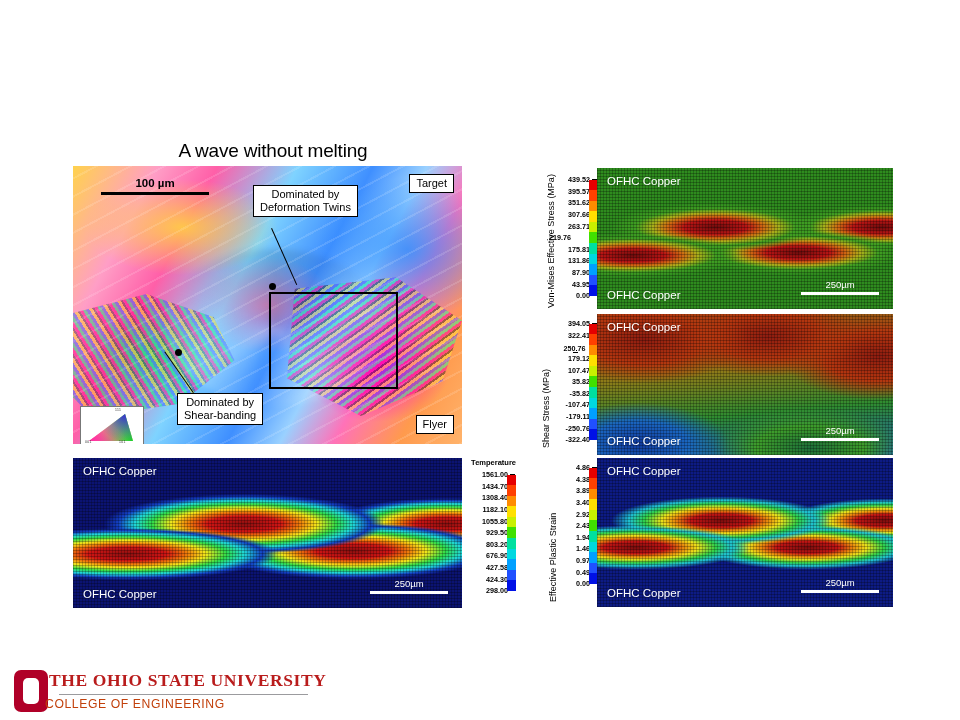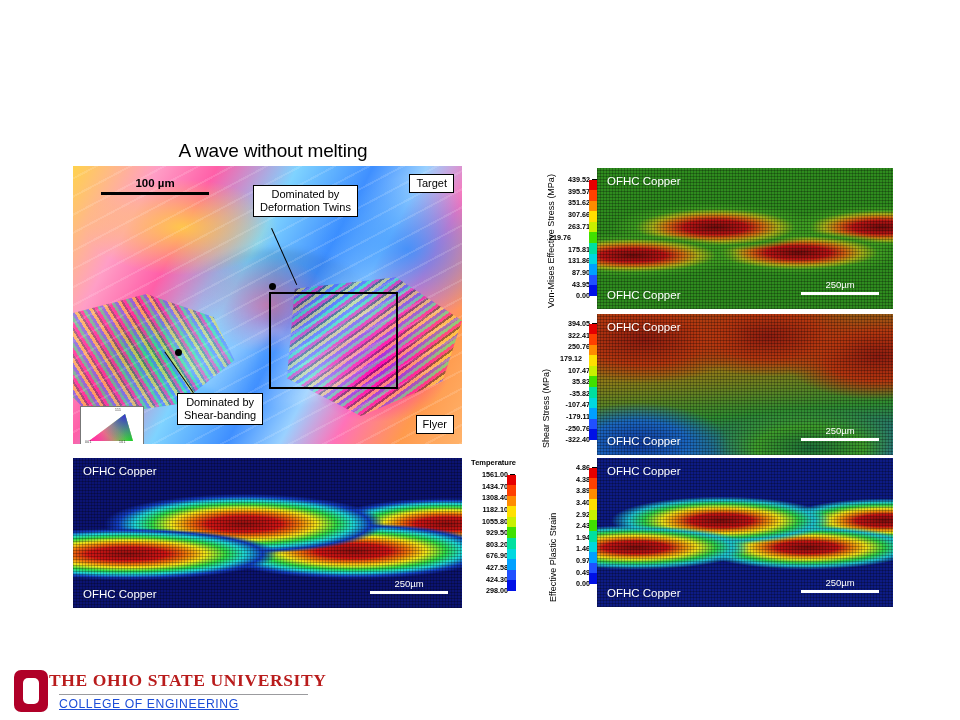--- a/index.html
+++ b/index.html
@@ -162,22 +162,22 @@
     content:"";position:absolute;left:9px;top:8px;width:16px;height:26px;
     background:#fff;border-radius:5px;
   }
   .logo .l1{
     position:absolute;left:35px;top:2px;font-family:"Liberation Serif", serif;
     font-size:17.5px;font-weight:bold;color:#b91c1c;letter-spacing:.6px;
     white-space:nowrap;
   }
   .logo .rule{position:absolute;left:45px;top:26px;width:249px;height:1px;background:#9b9b9e;}
   .logo .l2{
-    position:absolute;left:45px;top:29px;font-size:12.2px;color:#1d4ed8;
-    letter-spacing:.6px;white-space:nowrap;text-decoration:underline;
+    position:absolute;left:31px;top:29px;font-size:12.2px;color:#c2410c;
+    letter-spacing:.6px;white-space:nowrap;
   }
 </style>
 </head>
 <body>
 
 <div class="slide">
 
   <div class="title-left">A wave without melting</div>
 
   <div class="ebsd">
@@ -370,25 +370,25 @@
   <div class="cbar" style="left:551px;top:316px;width:47px;">
     <div class="rows">
         <div class="row" style="height: 11.6px;">
           <div class="v">394.05</div>
           <div class="tick"></div>
         </div>
         <div class="row" style="height: 11.6px;">
           <div class="v">322.41</div>
           <div class="tick"></div>
         </div>
-        <div class="row" style="height: 11.6px;">
+        <div class="row" style="height: 11.6px; flex-direction: column;">
           <div class="v">250.76</div>
           <div class="tick"></div>
         </div>
-        <div class="row" style="height: 11.6px; gap: 8px;">
+        <div class="row" style="height: 11.6px;">
           <div class="v">179.12</div>
           <div class="tick"></div>
         </div>
         <div class="row" style="height: 11.6px;">
           <div class="v">107.47</div>
           <div class="tick"></div>
         </div>
         <div class="row" style="height: 11.6px;">
           <div class="v">35.82</div>
           <div class="tick"></div>

